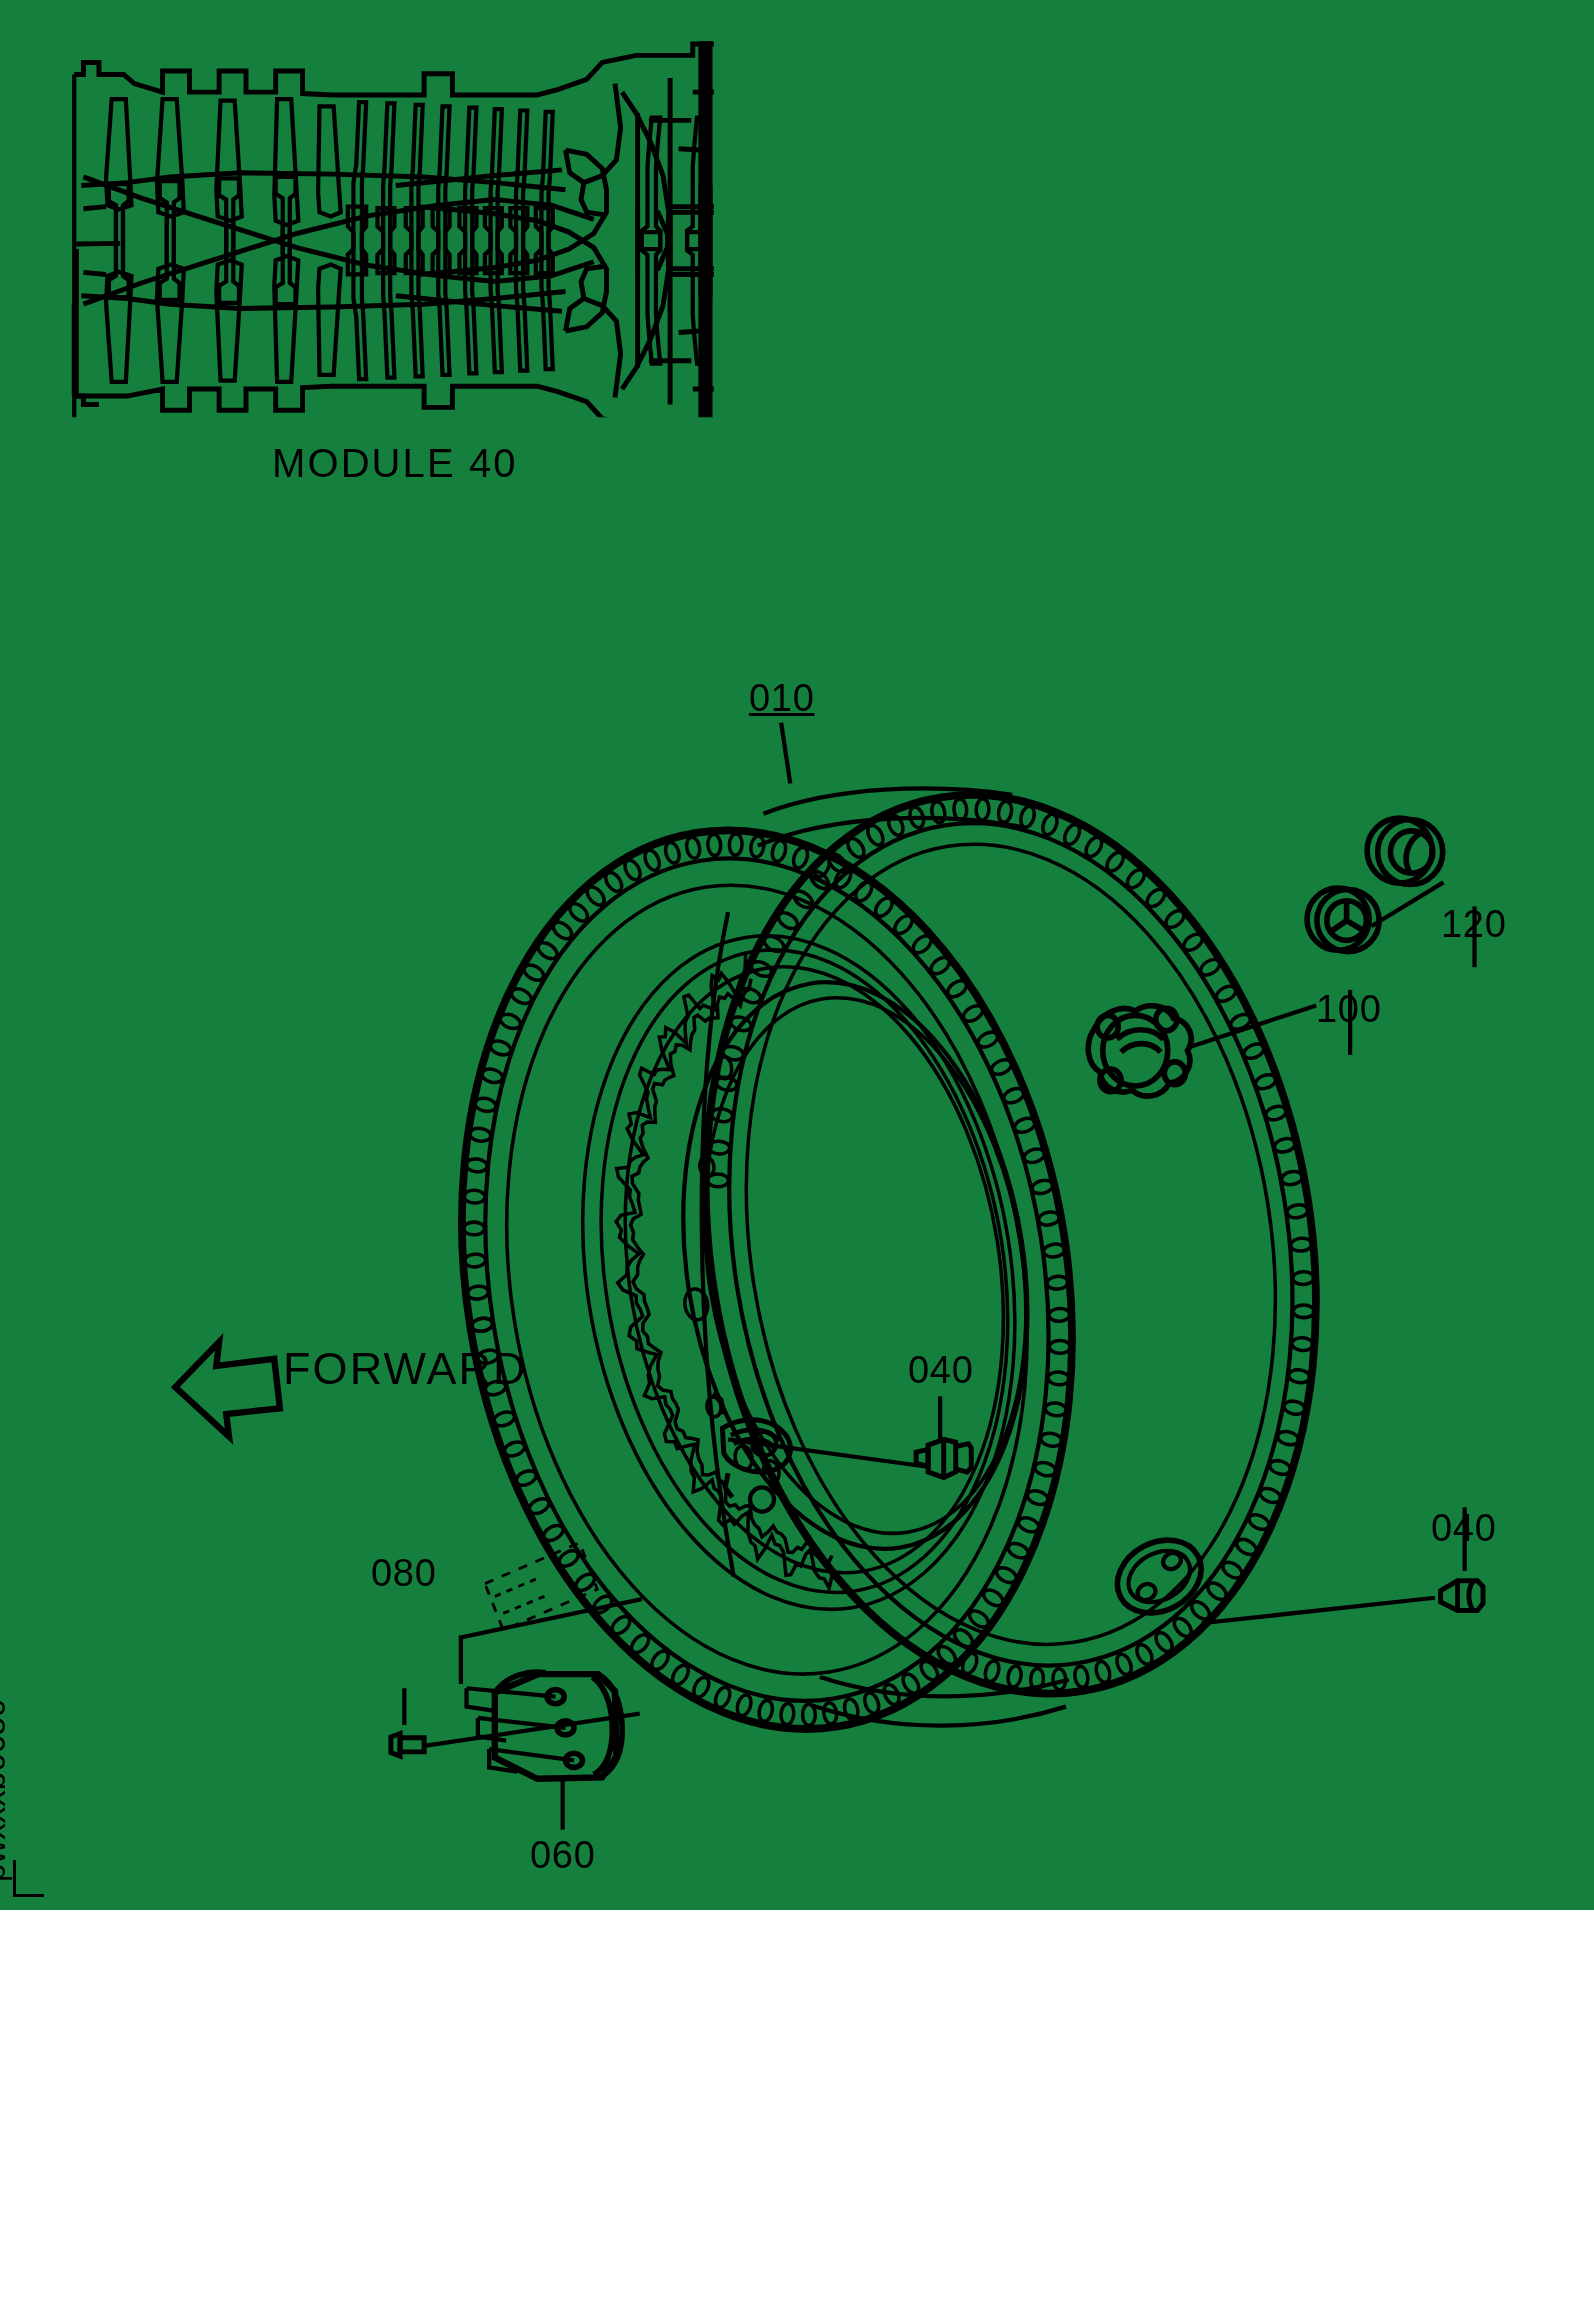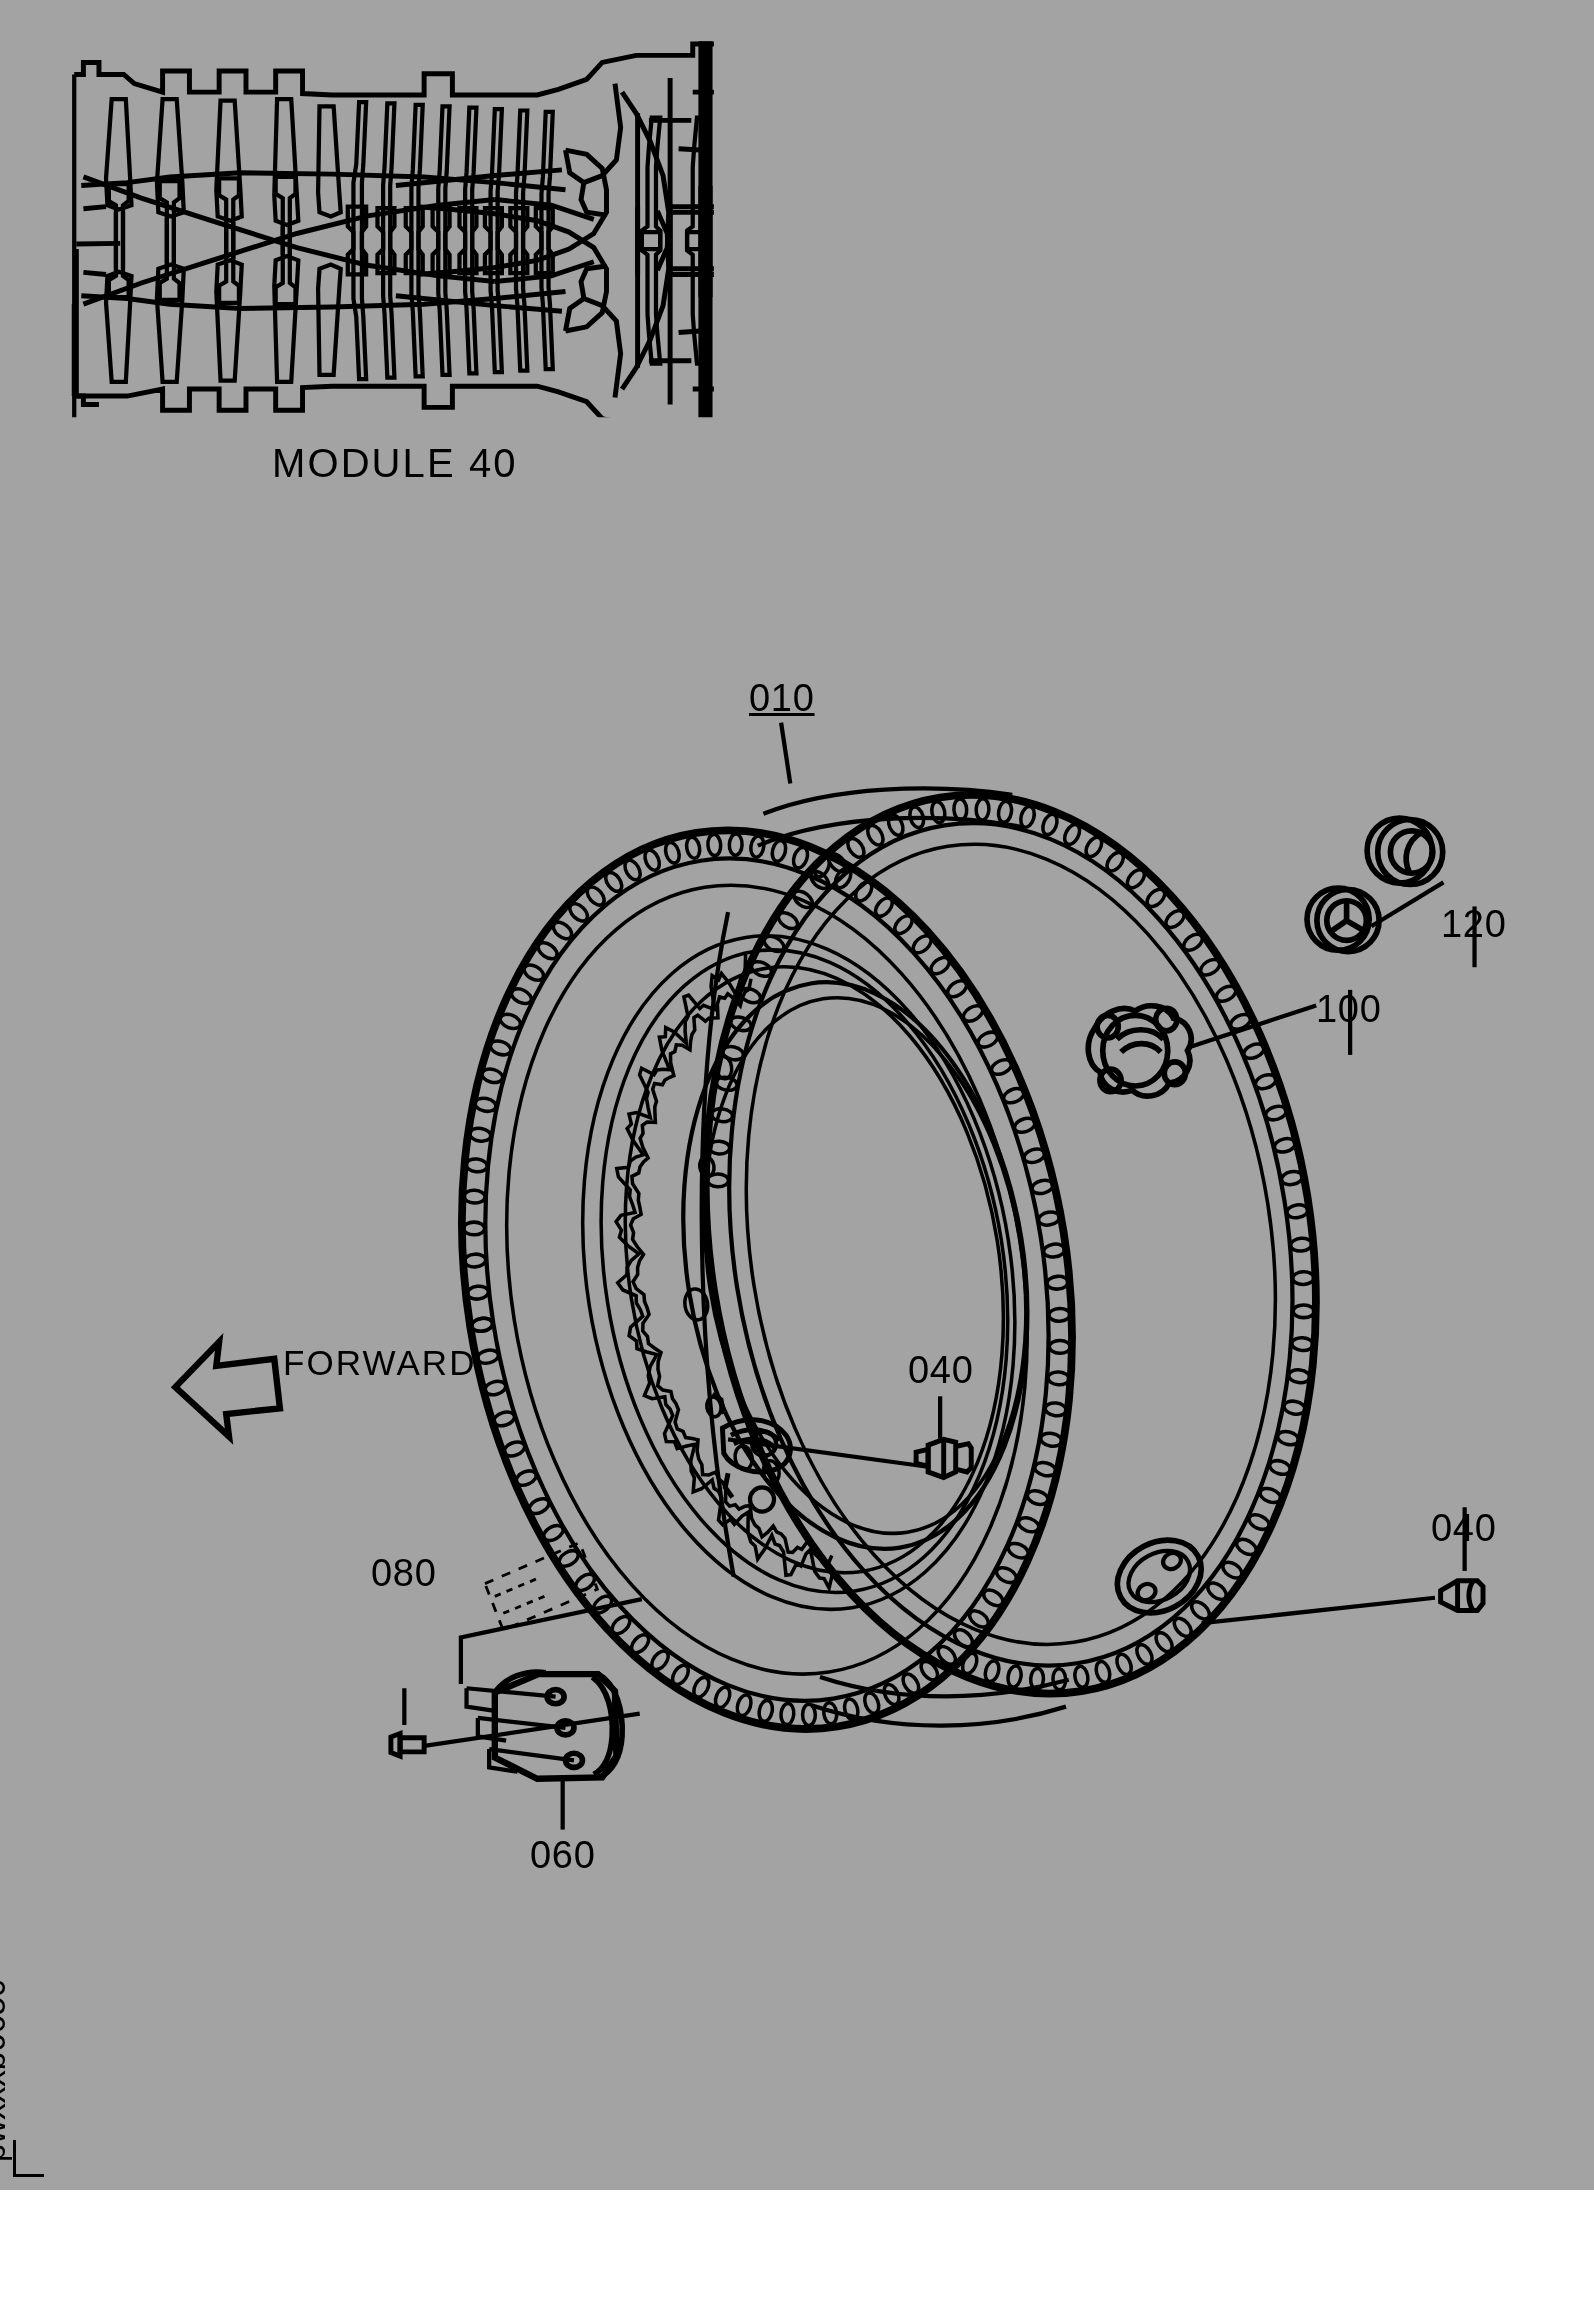--- a/index.html
+++ b/index.html
@@ -4,36 +4,36 @@
 <title>Parts Illustration</title>
 <style>
   html,body{margin:0;padding:0;background:#fff;}
   body{
     font-family:"Liberation Sans", sans-serif;
     color:#000;
   }
   #page{
     position:relative;
     width:1594px;
-    height:2190px;
-    background:#a3a3a3;
+    height:1910px;
+    background:#15803d;
     overflow:hidden;
   }
   svg{display:block;}
   .layer{position:absolute;top:0;left:0;width:1594px;height:2319px;}
   .lbl{
     position:absolute;
     font-family:"Liberation Sans", sans-serif;
     letter-spacing:0.7px;
     white-space:nowrap;
     color:#000;
   }
   .callout{font-size:38px;}
   .modlbl{font-size:40px;letter-spacing:2.1px;}
-  .fwdlbl{font-size:35px;letter-spacing:2.1px;}
+  .fwdlbl{font-size:45px;letter-spacing:2.1px;}
   .footer-code{
     position:absolute;
     left:12.7px;
     bottom:28px;
     font-size:33px;
     letter-spacing:0px;
     transform:rotate(-90deg);
     transform-origin:left bottom;
     white-space:nowrap;
   }

